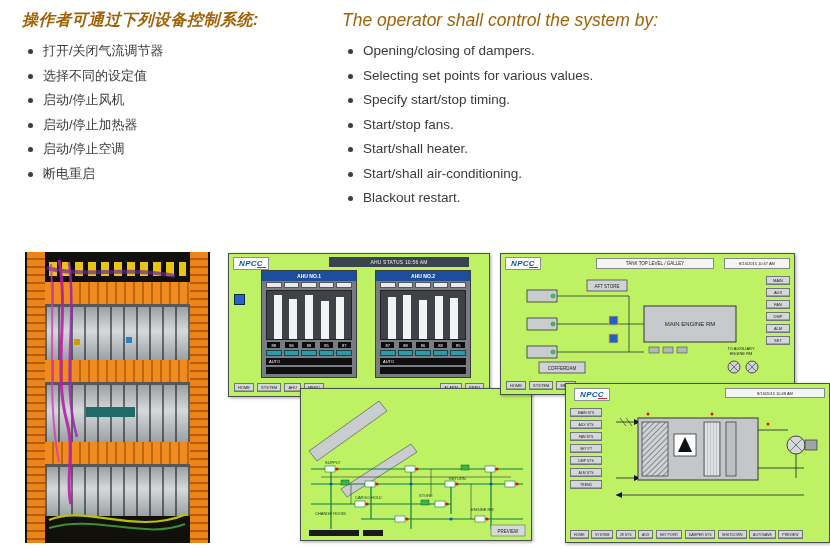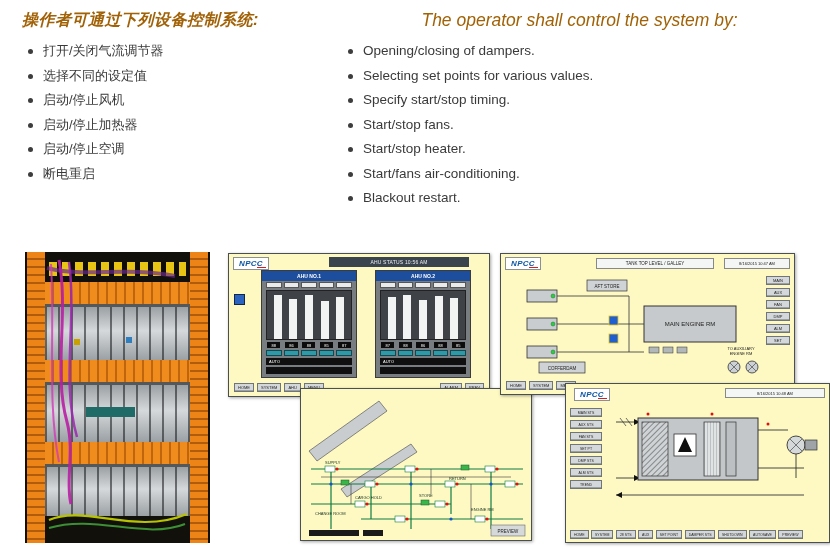--- a/index.html
+++ b/index.html
@@ -6,21 +6,21 @@
   html,body { width:830px; height:549px; background:#fff; }
   body { font-family:"Liberation Sans","DejaVu Sans",sans-serif; color:#333; }
   .page { position:relative; width:830px; height:549px; background:#fff; overflow:hidden; }
 
   
   .col { position:absolute; top:6px; }
   .col-cn { left:22px; width:305px; }
   .col-en { left:342px; width:475px; }
   .heading { color:#a16207; margin:4px 0 13px 0;font-style:italic; }
   .col-cn .heading { font-size:16px; font-weight:700; letter-spacing:.5px; }
-  .col-en .heading { font-size:17.5px; font-weight:400;text-align:center; }
+  .col-en .heading { font-size:17.5px; font-weight:400; }
   .bullets { list-style:none; padding-left:6px; }
   .bullet-item { display:flex; align-items:flex-start; margin-bottom:10.5px; font-size:13px; line-height:14px; color:#3a3a3a; }
   .col-en .bullet-item { font-size:13.5px; }
   .col-cn .txt { font-weight:400; }
   .dot { flex:none; width:5px; height:5px; border-radius:50%; background:#3d3d3d; margin:5px 10px 0 0; }
 
   
   .photo { position:absolute; left:25px; top:252px; width:185px; height:291px; background:#12100b; overflow:hidden; }
   .pduct-v { position:absolute; top:0; bottom:0; width:18px;
              background:repeating-linear-gradient(180deg,#ec8418 0 6px,#b05c0c 6px 8px); }
@@ -39,21 +39,21 @@
   .pscreen { position:absolute; left:28%; top:38%; width:34%; height:10px; background:#1f6b68; z-index:1; }
   .pchip { position:absolute; width:6px; height:6px; z-index:1; }
   .pchip.yellow { left:20%; top:60%; background:#c8a000; }
   .pchip.blue { left:56%; top:56%; background:#2f7fbf; }
   .pcables { position:absolute; inset:0; pointer-events:none; }
 
   
   .hmi-group { position:absolute; }
   .hmi-group-mid { left:228px; top:253px; width:304px; height:288px; }
   .hmi-group-right { left:500px; top:253px; width:330px; height:290px; }
-  .screen { position:absolute; background:#fef9c3; border:1px solid #4a4f52; box-shadow:1px 1px 3px rgba(0,0,0,.35); }
+  .screen { position:absolute; background:#bef264; border:1px solid #4a4f52; box-shadow:1px 1px 3px rgba(0,0,0,.35); }
   .screen-bars   { left:0; top:0; width:262px; height:144px; }
   .screen-piping { left:72px; top:135px; width:232px; height:153px; }
   .screen-engine { left:0; top:0; width:295px; height:142px; }
   .screen-ahu    { left:65px; top:130px; width:265px; height:160px; }
 
   .npcc { position:absolute; left:4px; top:3px; width:36px; height:13px; background:#fff; border:.5px solid #8b9093;
           display:flex; align-items:center; justify-content:center; }
   .npcc span { font-size:8px; font-weight:700; font-style:italic; color:#0a57a4; letter-spacing:.3px; }
   .npcc::after { content:""; position:absolute; right:2px; bottom:1px; width:9px; height:1.5px; background:#d02020; }
 
@@ -138,25 +138,25 @@
       <li class="bullet-item">
           <span class="dot"></span>
           <span class="txt">Specify start/stop timing.</span>
         </li>
       <li class="bullet-item">
           <span class="dot"></span>
           <span class="txt">Start/stop fans.</span>
         </li>
       <li class="bullet-item">
           <span class="dot"></span>
-          <span class="txt">Start/stop heater.</span>
-        </li>
-      <li class="bullet-item">
-          <span class="dot"></span>
-          <span class="txt">Start/fans air-conditioning.</span>
+          <span class="txt">Start/shall heater.</span>
+        </li>
+      <li class="bullet-item">
+          <span class="dot"></span>
+          <span class="txt">Start/shall air-conditioning.</span>
         </li>
       <li class="bullet-item">
           <span class="dot"></span>
           <span class="txt">Blackout restart.</span>
         </li>
     </ul>
   </section>
 
   <div class="photo">
     <div class="pduct-v left"></div>

